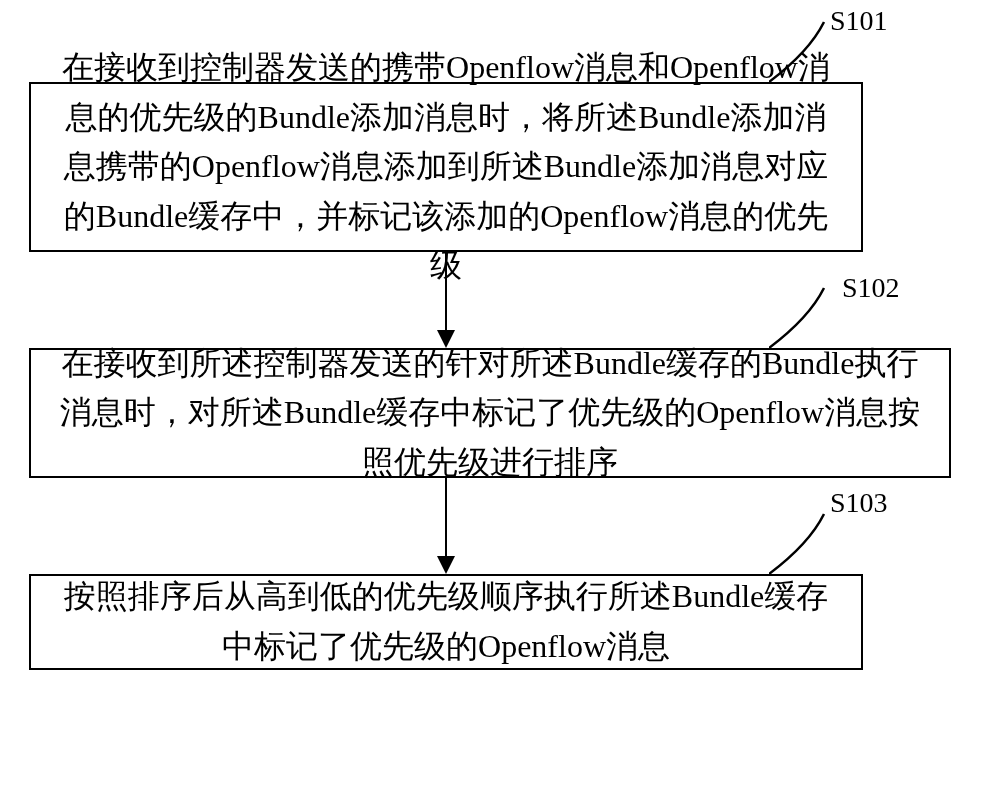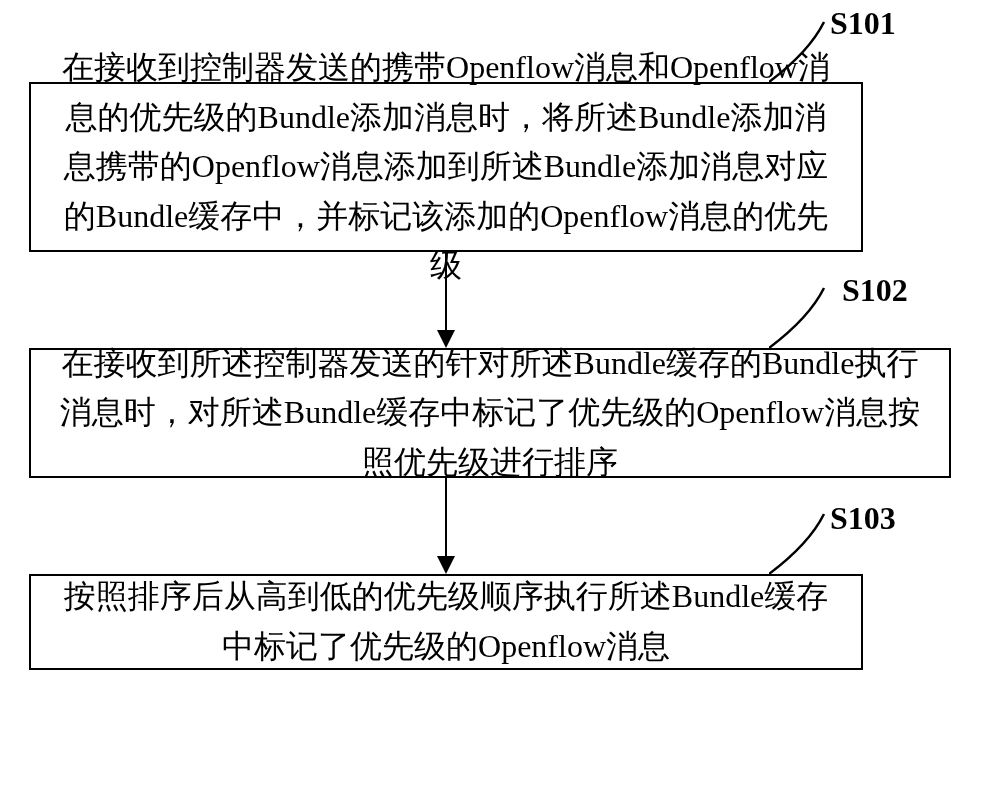--- a/index.html
+++ b/index.html
@@ -23,23 +23,22 @@
     align-items: center;
     justify-content: center;
     text-align: center;
     padding: 10px 20px;
     font-size: 32px;
     line-height: 1.55;
     background: #fff;
   }
   .label {
     position: absolute;
-    font-size: 32px;
+    font-size: 28px;
     white-space: nowrap;
-    font-weight: bold;
   }
   .arrow-line {
     position: absolute;
     width: 2px;
     background: #000;
     left: 50%;
     transform: translateX(-50%);
   }
   .arrow-head {
     position: absolute;
@@ -93,19 +92,19 @@
   <div>
     <div class="arrow-line" style="top:478px; height:78px; left:446px;"></div>
     <div class="arrow-head" style="top:556px; left:446px;"></div>
   </div>
 
   <div class="callout" style="left:769px; top:504px; width:120px; height:72px;">
     <svg width="120" height="72" viewBox="0 0 120 72">
       <path d="M 0 70 Q 40 40 55 10" stroke="#000" stroke-width="2.5" fill="none"></path>
     </svg>
   </div>
-  <div class="label" style="left:830px; top:500px;">S103</div>
+  <div class="label" style="left:830px; top:487px;">S103</div>
 
   <div class="node" style="left:29px; top:574px; width:834px; height:96px;">
     <span>按照排序后从高到低的优先级顺序执行所述Bundle缓存中标记了优先级的Openflow消息</span>
   </div>
 
 </div>
 
 </body></html>

